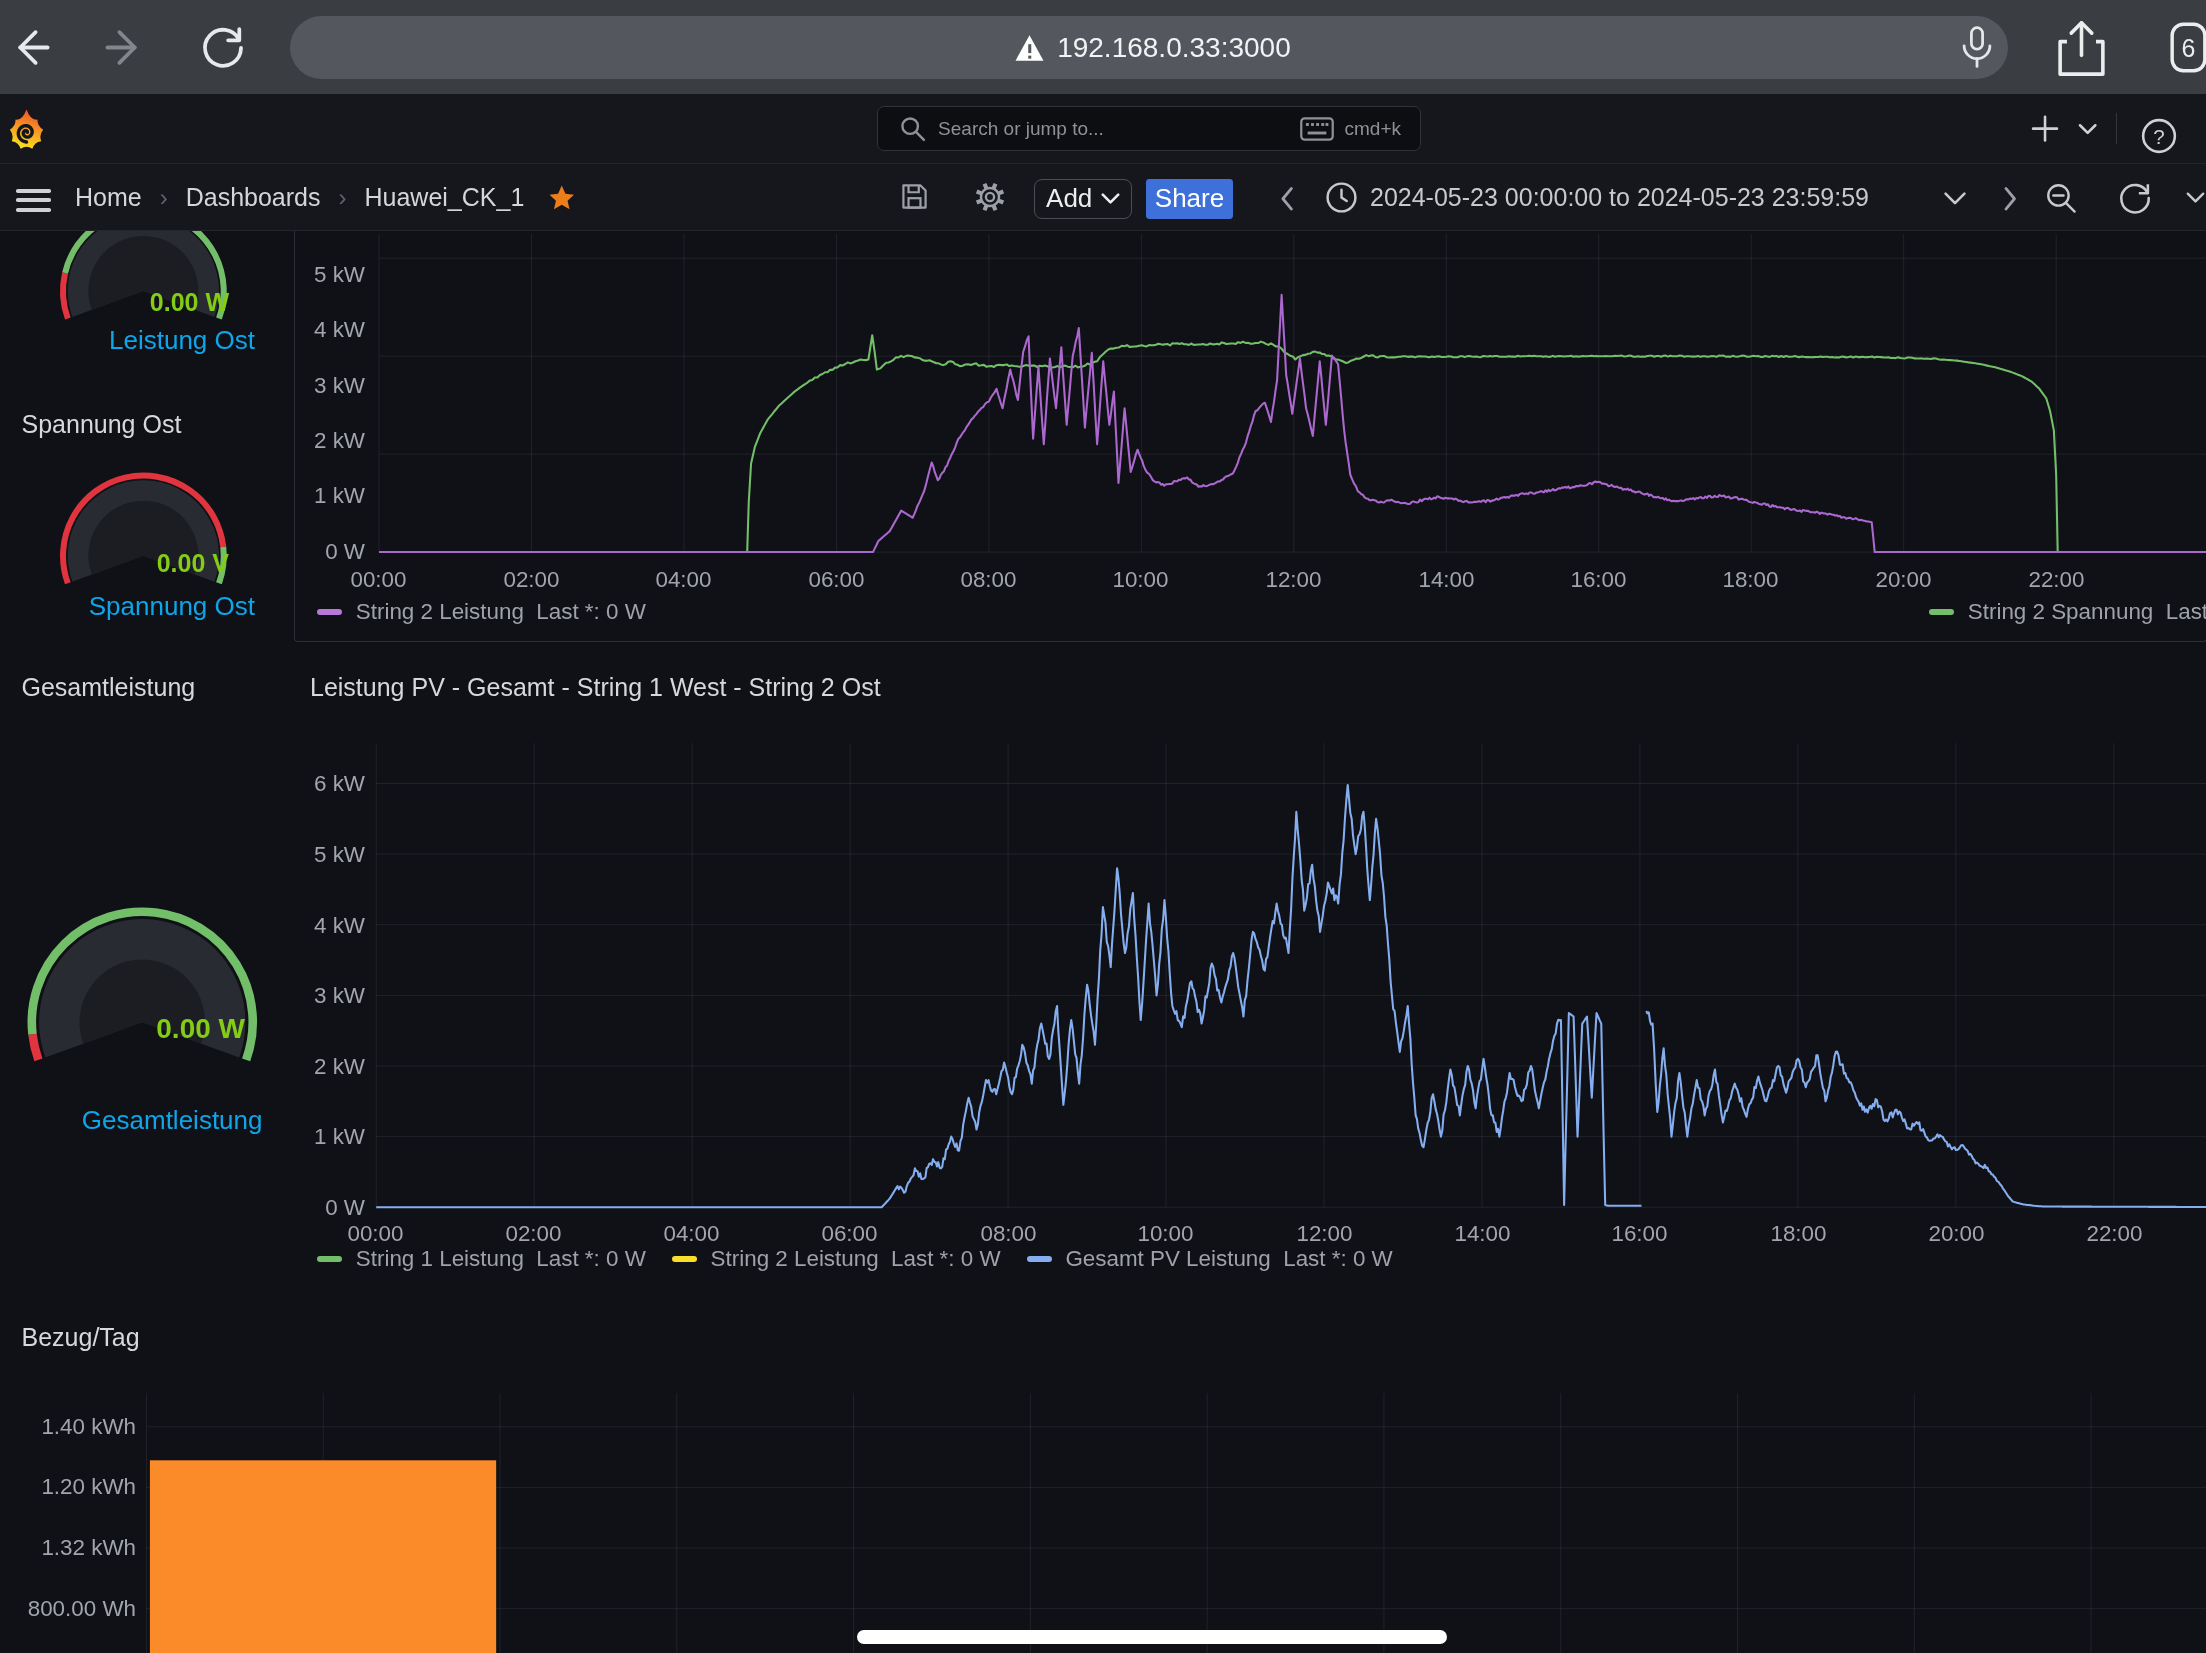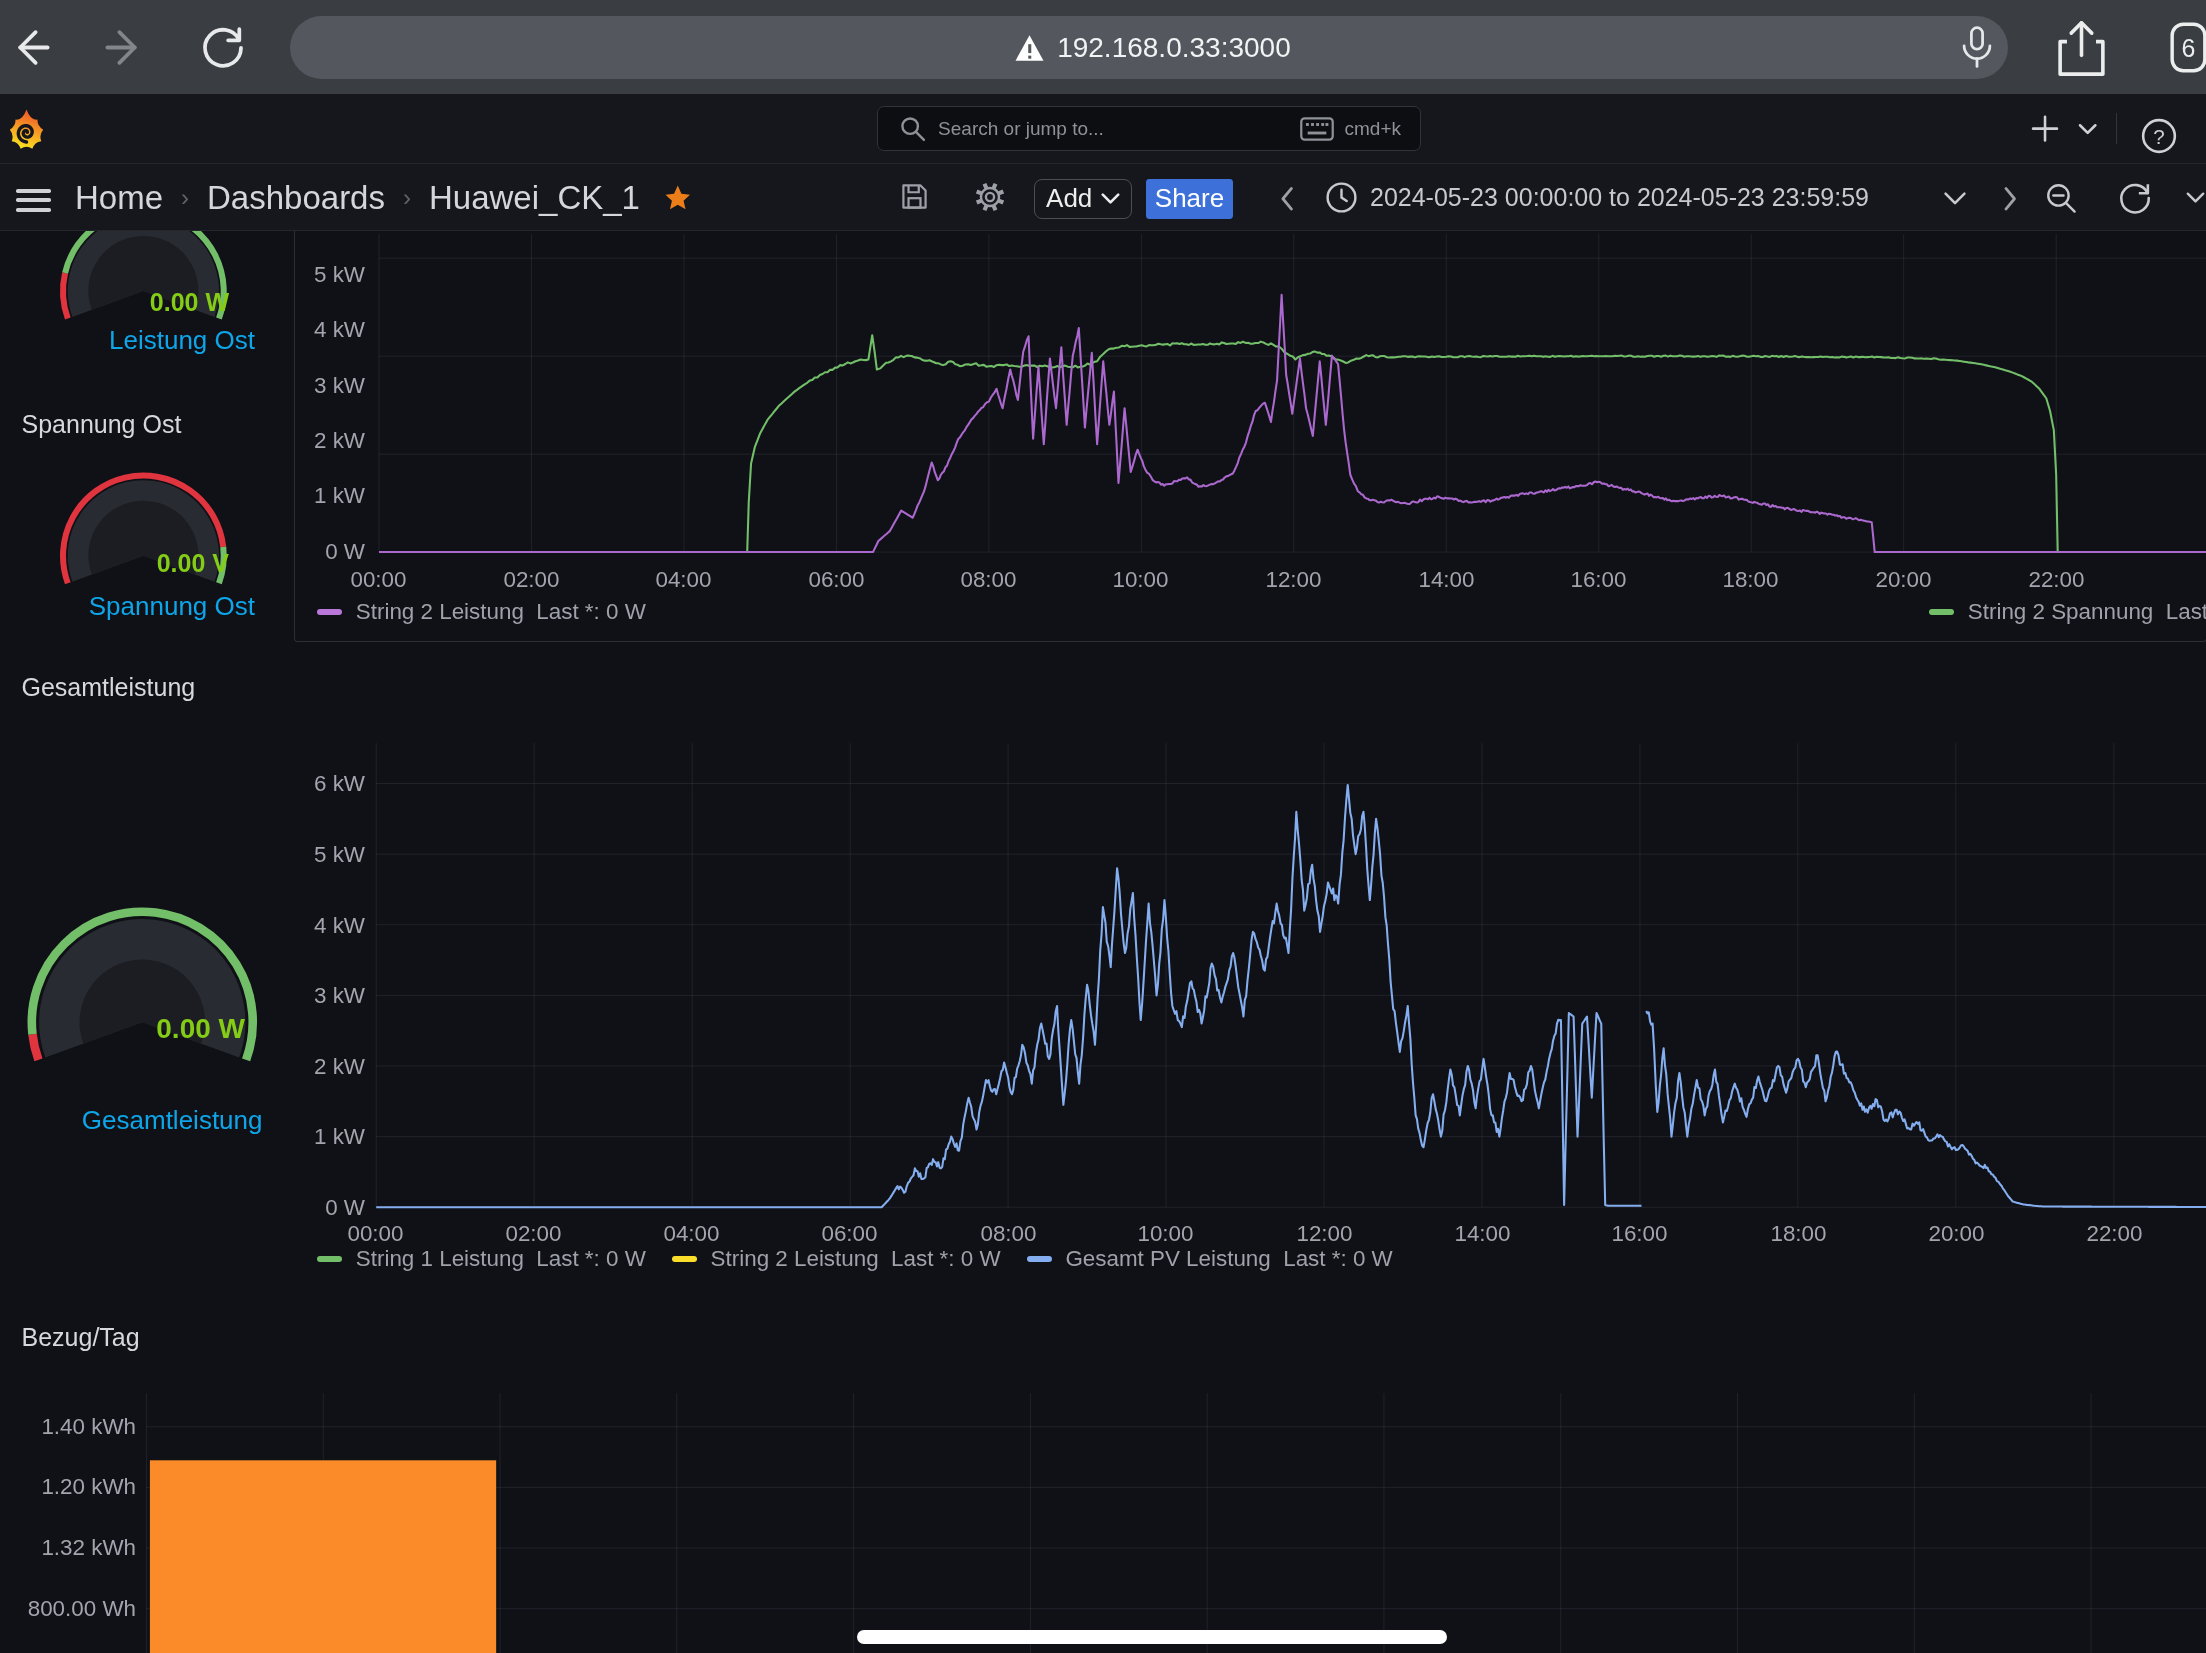--- a/index.html
+++ b/index.html
@@ -10,21 +10,21 @@
 
   
   #bbar { position:absolute; left:0; top:0; width:2207px; height:94px; background:#3a3d42; z-index:50; }
   #urlpill { position:absolute; left:290px; top:16.3px; width:1718px; height:63px; background:#54585e; border-radius:32px; }
   #urltext { position:absolute; left:0; top:0; width:100%; height:100%; display:flex; align-items:center; justify-content:center; color:#f2f3f4; font-size:28px; letter-spacing:0px; padding-left:6.9px; }
 
   
   #nav1 { position:absolute; left:0; top:94px; width:2207px; height:70px; background:#16171d; border-bottom:0.9px solid #25262c; z-index:40; }
   #nav2 { position:absolute; left:0; top:164px; width:2207px; height:67px; background:#16171d; border-bottom:0.9px solid #25262c; z-index:40; }
   #searchbox { position:absolute; left:877px; top:12px; width:544px; height:45px; background:#0d0e12; border:0.9px solid #313339; border-radius:6.9px; display:flex; align-items:center; color:#8e9197; font-size:19px; }
-  .crumb { color:#d5d6da; font-size:33px; }
+  .crumb { color:#d5d6da; font-size:25px; }
   .crumbsep { color:#5f636b; font-size:24px; padding:0 18px; }
 
   
   #addbtn { position:absolute; left:1034px; top:14.6px; width:98px; height:40px; border:0.9px solid #4a4d54; border-radius:8px; color:#eceded; font-size:26px; display:flex; align-items:center; justify-content:center; gap:8.6px; }
   #sharebtn { position:absolute; left:1146px; top:14.6px; width:87px; height:40px; background:#3d71d9; border-radius:3.4px; color:#ffffff; font-size:26px; display:flex; align-items:center; justify-content:center; }
   #timetext { position:absolute; left:1370px; top:0; height:67px; display:flex; align-items:center; color:#c7c9ce; font-size:25px; }
 
   
   #content { position:absolute; left:0; top:232px; width:2207px; height:1421px; background:#101117; z-index:10; }
   .ptitle { position:absolute; color:#d7d8dc; font-size:25px; font-weight:500; }
@@ -265,20 +265,21 @@
         <line x1="1814.0" y1="1620" x2="1814.0" y2="1922" stroke="rgba(204,204,220,0.11)" stroke-width="1"></line>
         <line x1="2019.5" y1="1620" x2="2019.5" y2="1922" stroke="rgba(204,204,220,0.11)" stroke-width="1"></line>
         <line x1="2225.0" y1="1620" x2="2225.0" y2="1922" stroke="rgba(204,204,220,0.11)" stroke-width="1"></line>
         <line x1="2430.5" y1="1620" x2="2430.5" y2="1922" stroke="rgba(204,204,220,0.11)" stroke-width="1"></line>
         <rect x="174" y="1698" width="402.5" height="224" fill="#FB8B28"></rect>
       </svg>
 
     <div class="ptitle" style="left:21.5px;top:178px;">Spannung Ost</div>
     <div class="ptitle" style="left:21.5px;top:441px;">Gesamtleistung</div>
     <div class="ptitle" style="left:21.5px;top:1091px;">Bezug/Tag</div>
+    <div class="ptitle" style="left:310px;top:441px;">Leistung PV - Gesamt - String 1 West - String 2 Ost</div>
 
     <div class="gauge-val" style="left:57px;top:56px;width:172px;font-size:25px;">0.00 W</div>
     <div class="gauge-lab" style="left:31px;top:93px;width:224px;font-size:26px;">Leistung Ost</div>
     <div class="gauge-val" style="left:57px;top:317px;width:172px;font-size:25px;">0.00 V</div>
     <div class="gauge-lab" style="left:31px;top:359px;width:224px;font-size:26px;">Spannung Ost</div>
     <div class="gauge-val" style="left:39px;top:781px;width:206px;font-size:28px;">0.00 W</div>
     <div class="gauge-lab" style="left:21.5px;top:873px;width:241px;font-size:26px;">Gesamtleistung</div>
 
     <div class="axlab r" style="left:262px;top:30px;width:103px;">5 kW</div>
     <div class="axlab r" style="left:262px;top:85px;width:103px;">4 kW</div>

